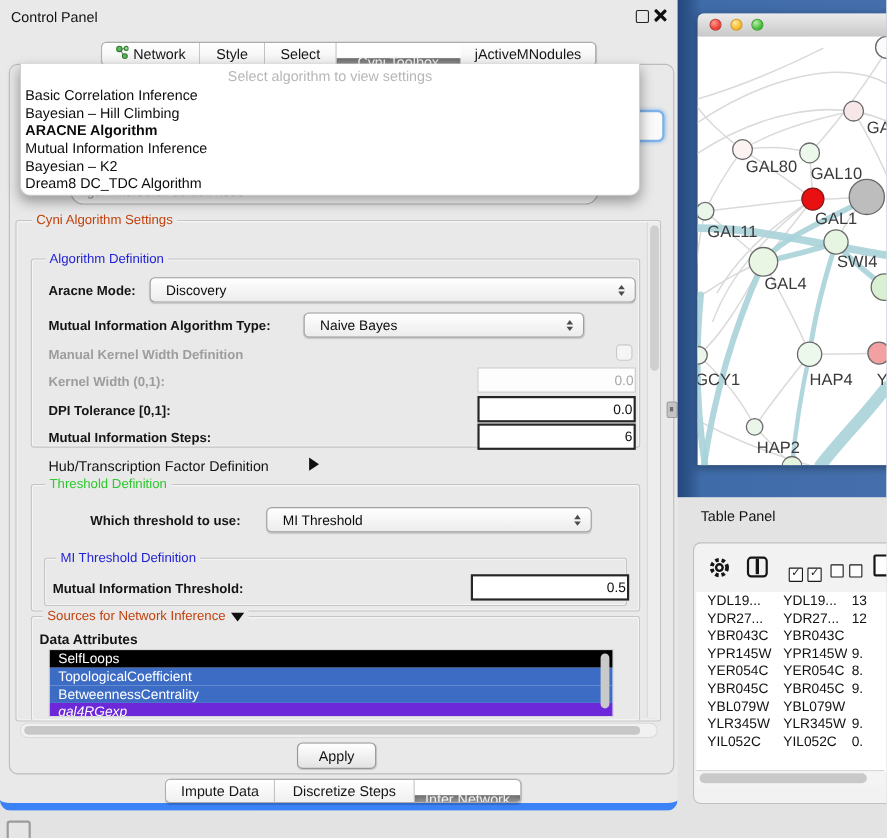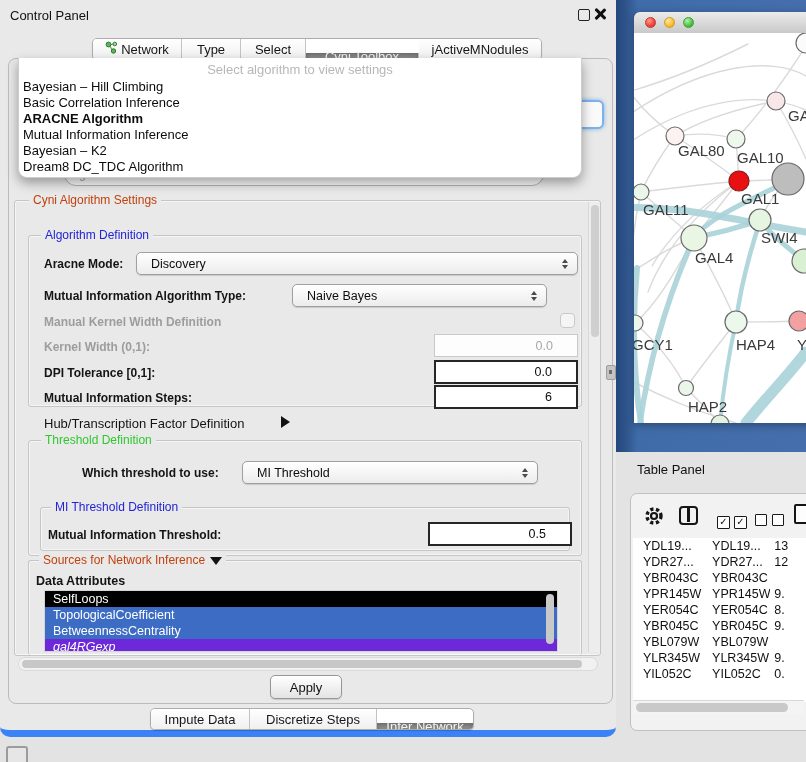--- a/index.html
+++ b/index.html
@@ -50,21 +50,21 @@
   .lbl{position:absolute;font-size:12px;font-weight:bold;color:#141414;white-space:nowrap;}
   .lbl.disabled{color:#9d9d9d;}
   .combo{position:absolute;background:linear-gradient(#ffffff,#ececec);border:1px solid #9f9f9f;
          border-radius:5px;font-size:12.5px;color:#0c0c0c;display:flex;align-items:center;
          padding-left:14px;box-sizing:border-box;box-shadow:0 1px 1px rgba(0,0,0,.14);}
   .spin{position:absolute;right:9px;top:50%;transform:translateY(-50%);display:flex;
         flex-direction:column;gap:2px;}
   .spin i{display:block;width:0;height:0;border-left:3.5px solid transparent;border-right:3.5px solid transparent;}
   .spin .up{border-bottom:4px solid #4a4a4a;} .spin .down{border-top:4px solid #4a4a4a;}
   .field{position:absolute;background:#fff;font-size:12.5px;color:#0c0c0c;display:flex;
-         align-items:center;justify-content:flex-end;padding-right:24px;box-sizing:border-box;
+         align-items:center;justify-content:flex-end;padding-right:1px;box-sizing:border-box;
          border:1px solid #bdbdbd;}
   .field.active{border:2px solid #262626;}
   .field.disabled{color:#a8a8a8;border-color:#c9c9c9;background:#fdfdfd;}
   .checkbox{position:absolute;width:13px;height:13px;border:1px solid #c9c9c9;border-radius:4px;
             background:#f5f5f5;}
   .tri-right{display:inline-block;width:0;height:0;border-top:6px solid transparent;
              border-bottom:6px solid transparent;border-left:9px solid #111;}
   .tri-down{display:inline-block;width:0;height:0;border-left:6px solid transparent;
             border-right:6px solid transparent;border-top:8px solid #111;}
   
@@ -139,21 +139,21 @@
           <span><svg width="12" height="13" viewBox="0 0 12 13">
               <line x1="4" y1="4" x2="8" y2="10" stroke="#888" stroke-width="1.2"></line>
               <line x1="4" y1="4" x2="9" y2="3" stroke="#888" stroke-width="1.2"></line>
               <circle cx="3.5" cy="3.5" r="2.4" fill="#5cb85c" stroke="#2d7a2d"></circle>
               <circle cx="8.5" cy="10" r="2.2" fill="#5cb85c" stroke="#2d7a2d"></circle>
               <circle cx="9.8" cy="3" r="1.8" fill="#9adf9a" stroke="#2d7a2d"></circle>
             </svg></span>
           <span>Network</span>
         </div>
         <div class="tab" style="width: 58px;">
-          <span>Type</span>
+          <span>Style</span>
         </div>
         <div class="tab" style="width: 64px;">
           <span>Select</span>
         </div>
         <div class="tab selected" style="width: 112px;">
           <span>Cyni Toolbox</span>
         </div>
         <div class="tab" style="width: 122px;">
           <span>jActiveMNodules</span>
         </div>
@@ -162,22 +162,22 @@
     <div id="outer-panel"></div>
 
     <div id="focus-combo-fragment"></div>
     <div id="net-combo">
       <span>gal4filtered.sif default node</span>
     </div>
 
     <div id="algo-popup">
       <div id="algo-prompt">Select algorithm to view settings</div>
       <div id="algo-items">
+          <div class="algo-item">Basic Correlation Inference</div>
           <div class="algo-item">Bayesian – Hill Climbing</div>
-          <div class="algo-item">Basic Correlation Inference</div>
           <div class="algo-item bold">ARACNE Algorithm</div>
           <div class="algo-item">Mutual Information Inference</div>
           <div class="algo-item">Bayesian – K2</div>
           <div class="algo-item">Dream8 DC_TDC Algorithm</div>
         </div>
     </div>
 
     <div class="group" style="left:14px;top:200px;width:585px;height:454px;">
       <span class="group-title" style="left:14px;">Cyni Algorithm Settings</span>
     </div>
@@ -191,21 +191,21 @@
     </div>
     <span class="lbl" style="left:44px;top:257px;">Aracne Mode:</span>
     <div class="combo" style="left:136px;top:252px;width:442px;height:23px;">
       <span>Discovery</span>
       <span class="spin">
           <i class="up"></i>
           <i class="down"></i>
         </span>
     </div>
     <span class="lbl" style="left:44px;top:289px;">Mutual Information Algorithm Type:</span>
-    <div class="combo" style="left:276px;top:284px;width:255px;height:23px;margin-left:16px;">
+    <div class="combo" style="left:276px;top:284px;width:255px;height:23px;">
       <span>Naive Bayes</span>
       <span class="spin">
           <i class="up"></i>
           <i class="down"></i>
         </span>
     </div>
     <span class="lbl disabled" style="left:44px;top:315px;">Manual Kernel Width Definition</span>
     <span class="checkbox" style="left:560px;top:313px;"></span>
     <span class="lbl disabled" style="left:44px;top:340px;">Kernel Width (0,1):</span>
     <div class="field disabled" style="left:434px;top:334px;width:144px;height:23px;">

